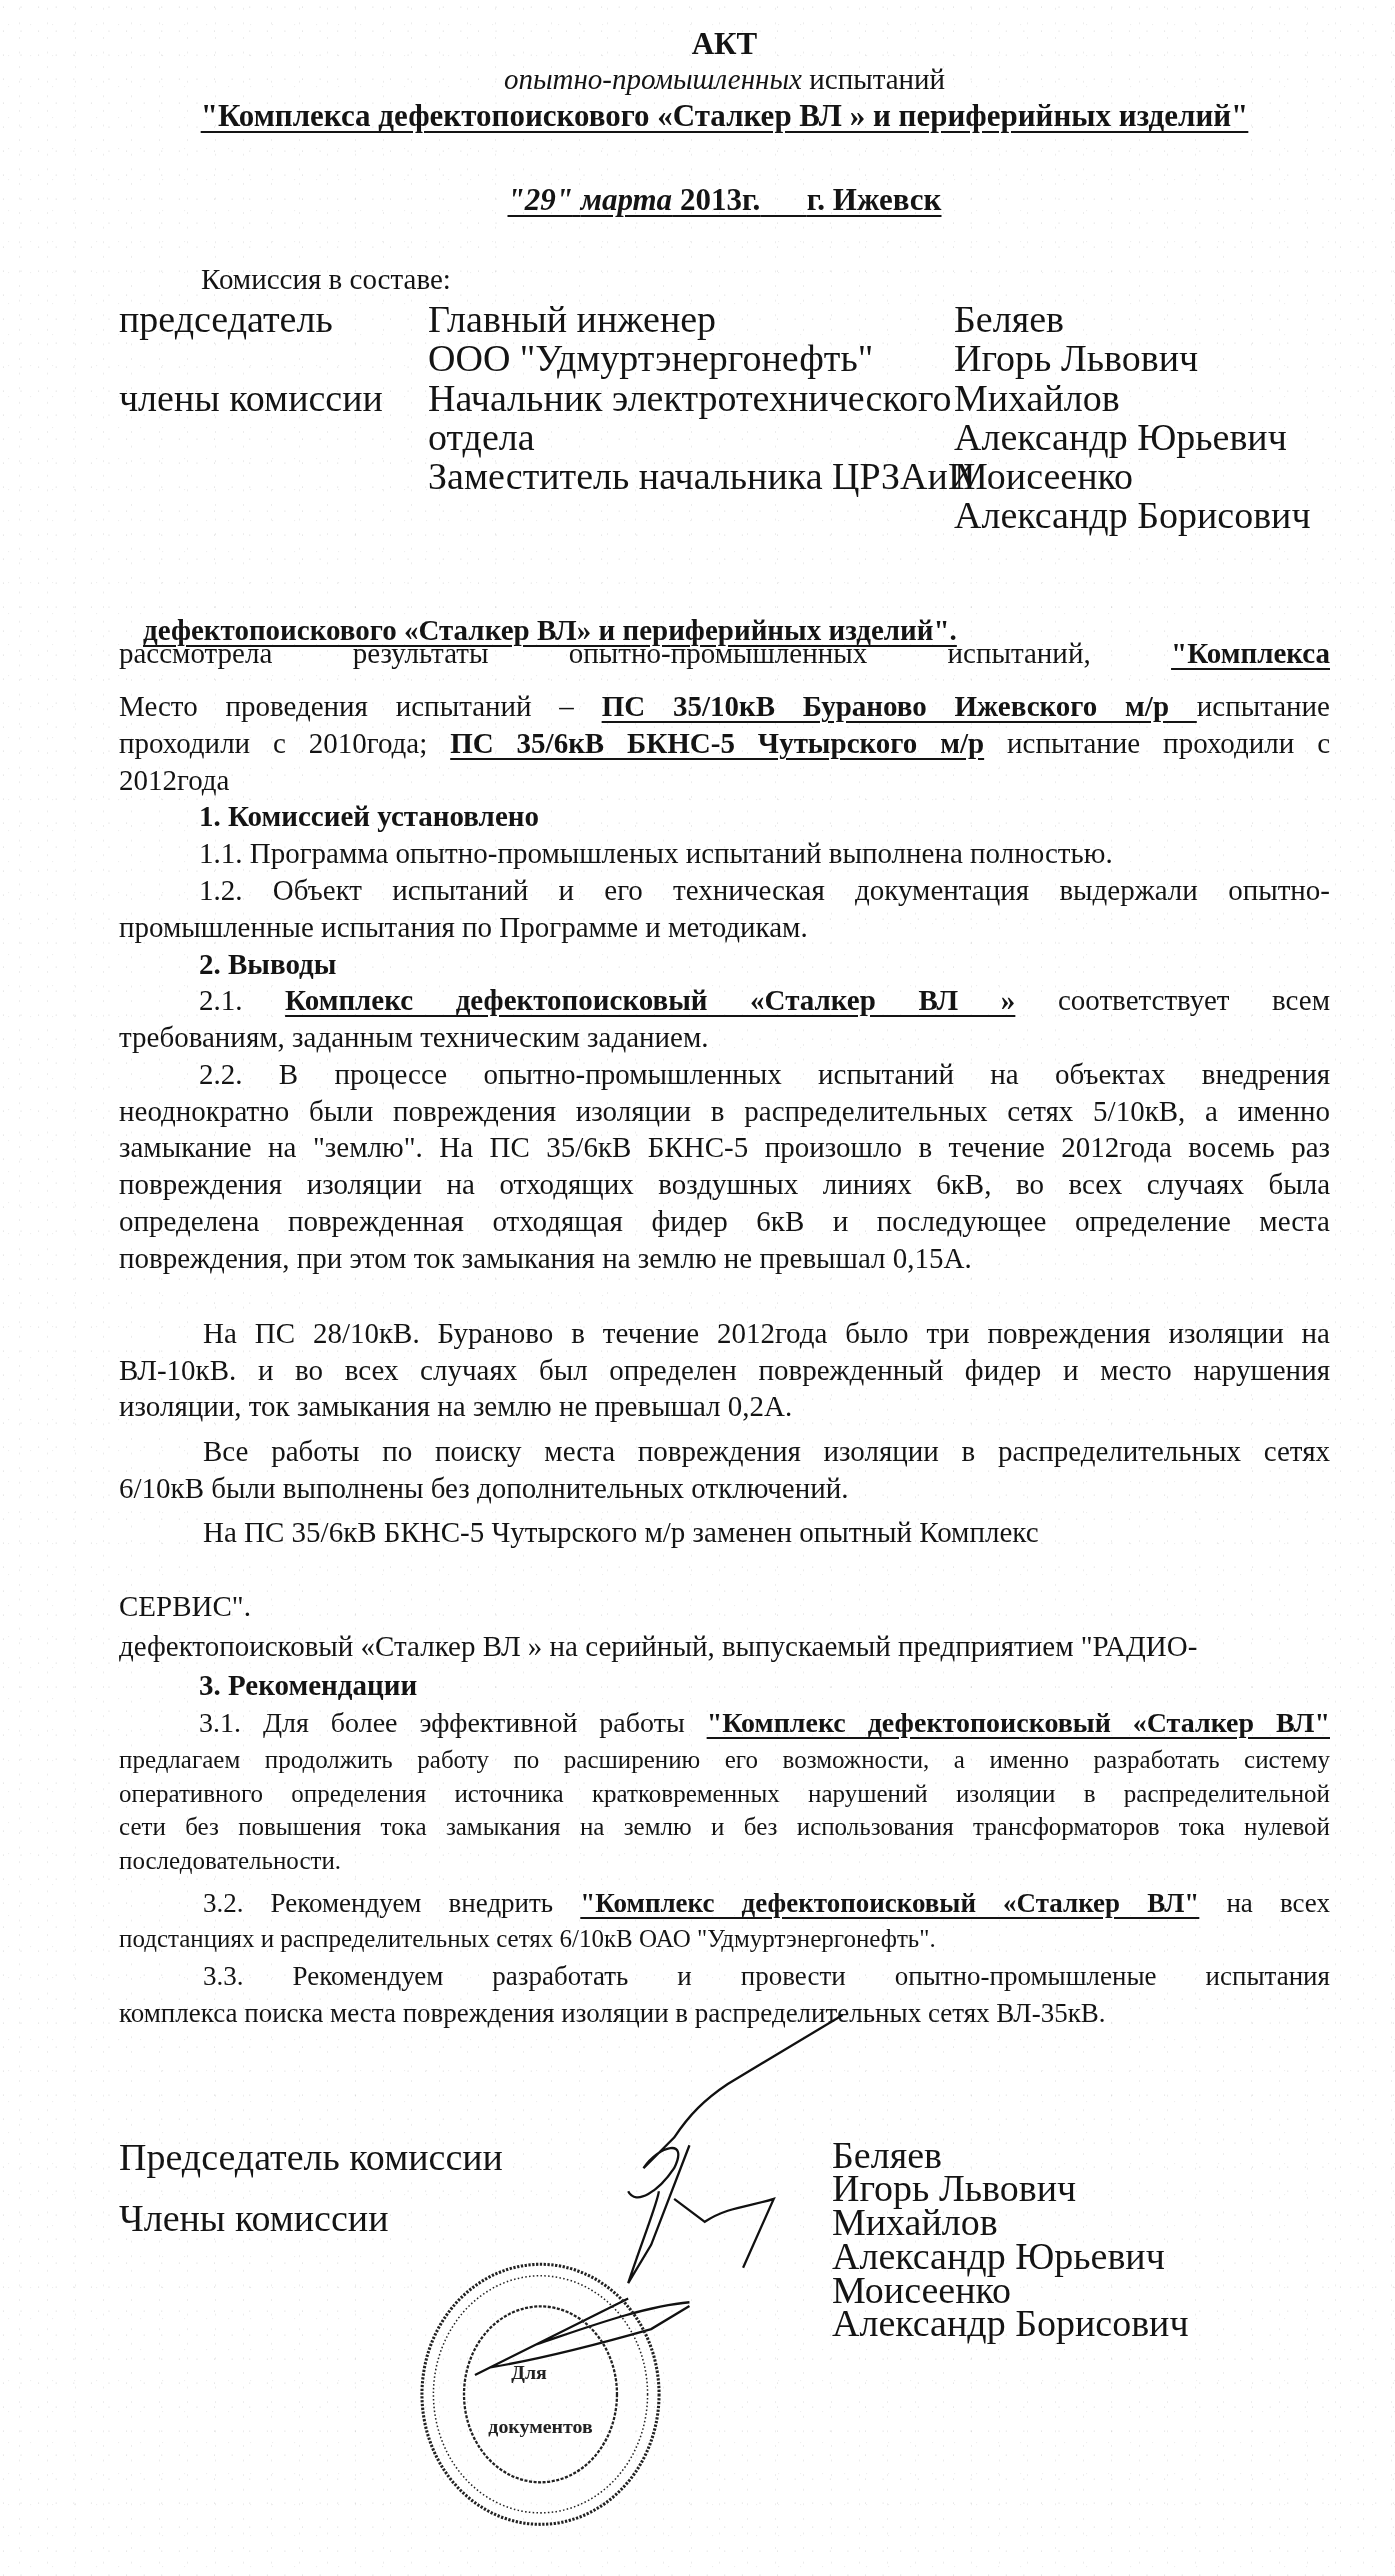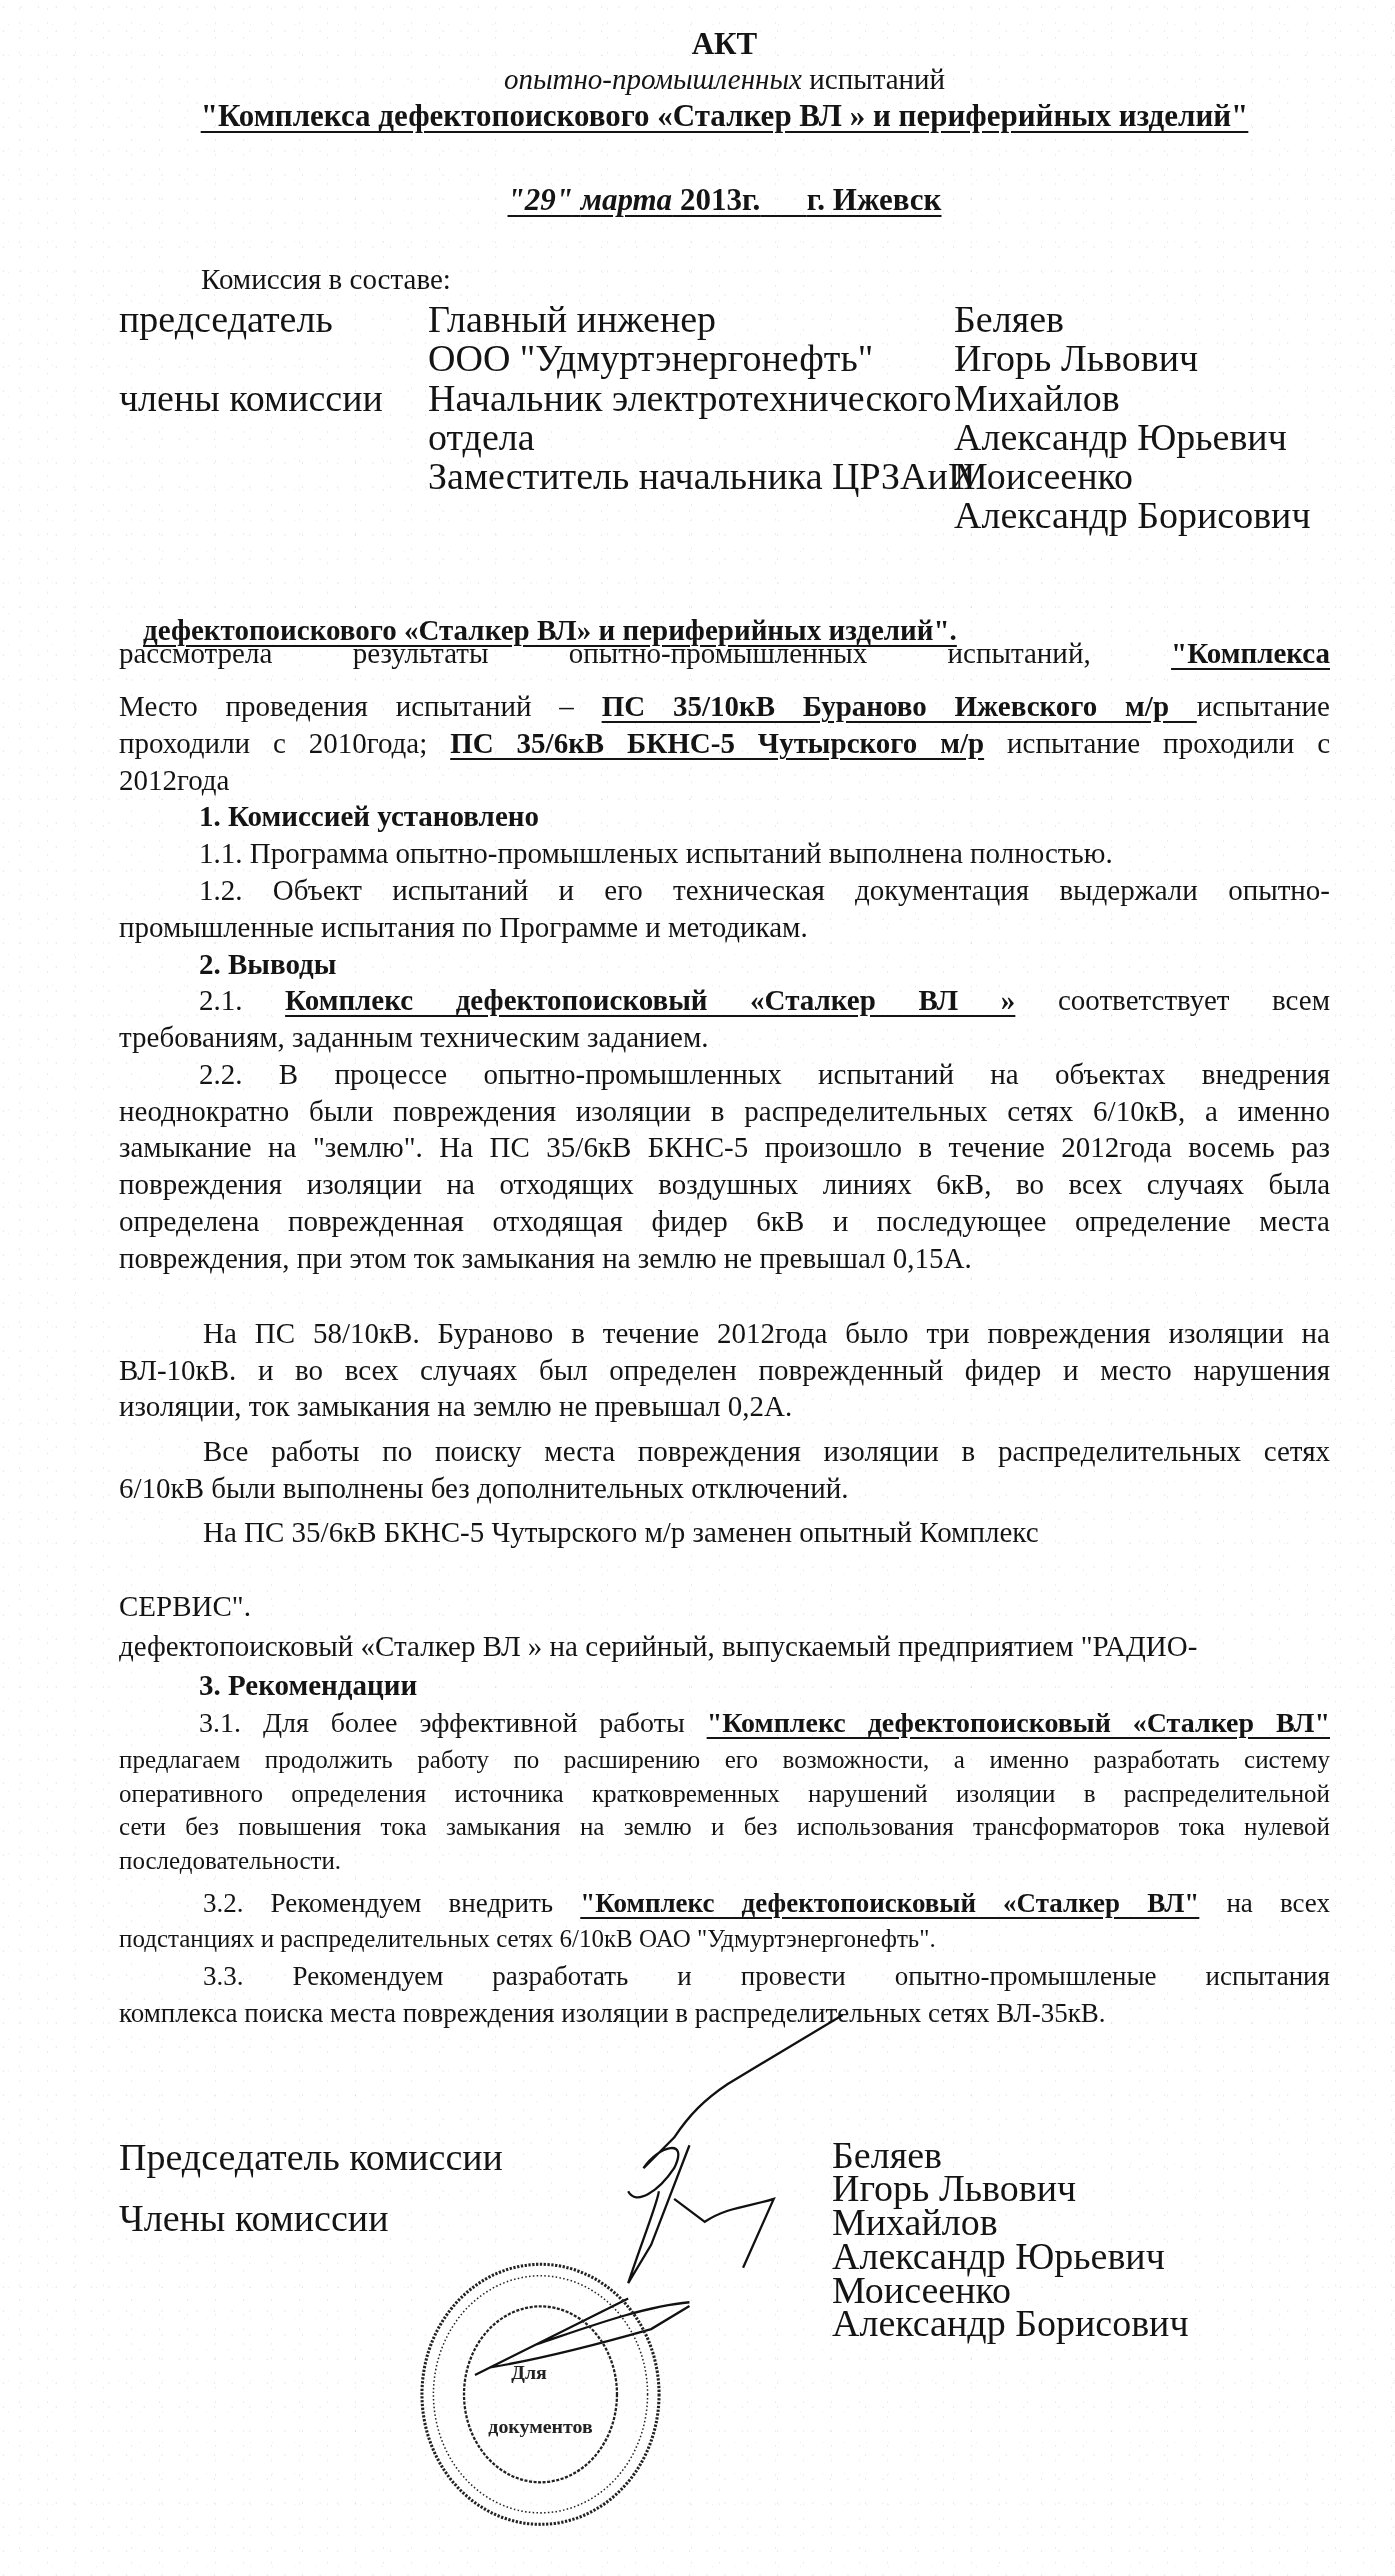--- a/index.html
+++ b/index.html
@@ -97,27 +97,27 @@
   <div class="line just indent" style="top:872px;">1.2. Объект испытаний и его техническая документация выдержали опытно-</div>
   <div class="line" style="top:909px;">промышленные  испытания по Программе и методикам.</div>
 
   <div class="line bold indent" style="top:946px;">2.  Выводы</div>
   <div class="line just indent" style="top:982px;">
     <span>2.1. </span><span class="u bold">Комплекс  дефектопоисковый  «Сталкер  ВЛ  »</span><span> соответствует  всем</span>
   </div>
   <div class="line" style="top:1019px;">требованиям, заданным техническим заданием.</div>
 
   <div class="line just indent" style="top:1056px;">2.2.  В  процессе  опытно-промышленных  испытаний  на  объектах  внедрения</div>
-  <div class="line just" style="top:1093px;">неоднократно были повреждения изоляции  в распределительных сетях 6/10кВ, а именно</div>
+  <div class="line just" style="top:1093px;">неоднократно были повреждения изоляции  в распределительных сетях 5/10кВ, а именно</div>
   <div class="line just" style="top:1129px;">замыкание на "землю". На ПС 35/6кВ БКНС-5 произошло в течение 2012года восемь раз</div>
   <div class="line just" style="top:1166px;">повреждения изоляции на отходящих воздушных линиях 6кВ, во всех случаях была</div>
   <div class="line just" style="top:1203px;">определена  поврежденная  отходящая  фидер  6кВ  и  последующее  определение  места</div>
   <div class="line" style="top:1240px;">повреждения, при этом ток замыкания на землю не превышал 0,15А.</div>
 
-  <div class="line just indent2" style="top:1315px;">На ПС 58/10кВ. Бураново в течение 2012года было три повреждения изоляции на</div>
+  <div class="line just indent2" style="top:1315px;">На ПС 28/10кВ. Бураново в течение 2012года было три повреждения изоляции на</div>
   <div class="line just" style="top:1352px;">ВЛ-10кВ. и во всех случаях был определен поврежденный фидер и место нарушения</div>
   <div class="line" style="top:1388px;">изоляции, ток замыкания на землю не превышал 0,2А.</div>
 
   <div class="line just indent2" style="top:1433px;">Все работы по поиску места повреждения изоляции в распределительных сетях</div>
   <div class="line" style="top:1470px;">6/10кВ были выполнены без дополнительных отключений.</div>
 
   <div class="line indent2" style="top:1514px;">На ПС 35/6кВ БКНС-5 Чутырского м/р заменен опытный Комплекс</div>
   <div class="line" style="top:1628px;">дефектопоисковый «Сталкер ВЛ » на серийный,  выпускаемый предприятием "РАДИО-</div>
   <div class="line" style="top:1588px;">СЕРВИС".</div>
 

